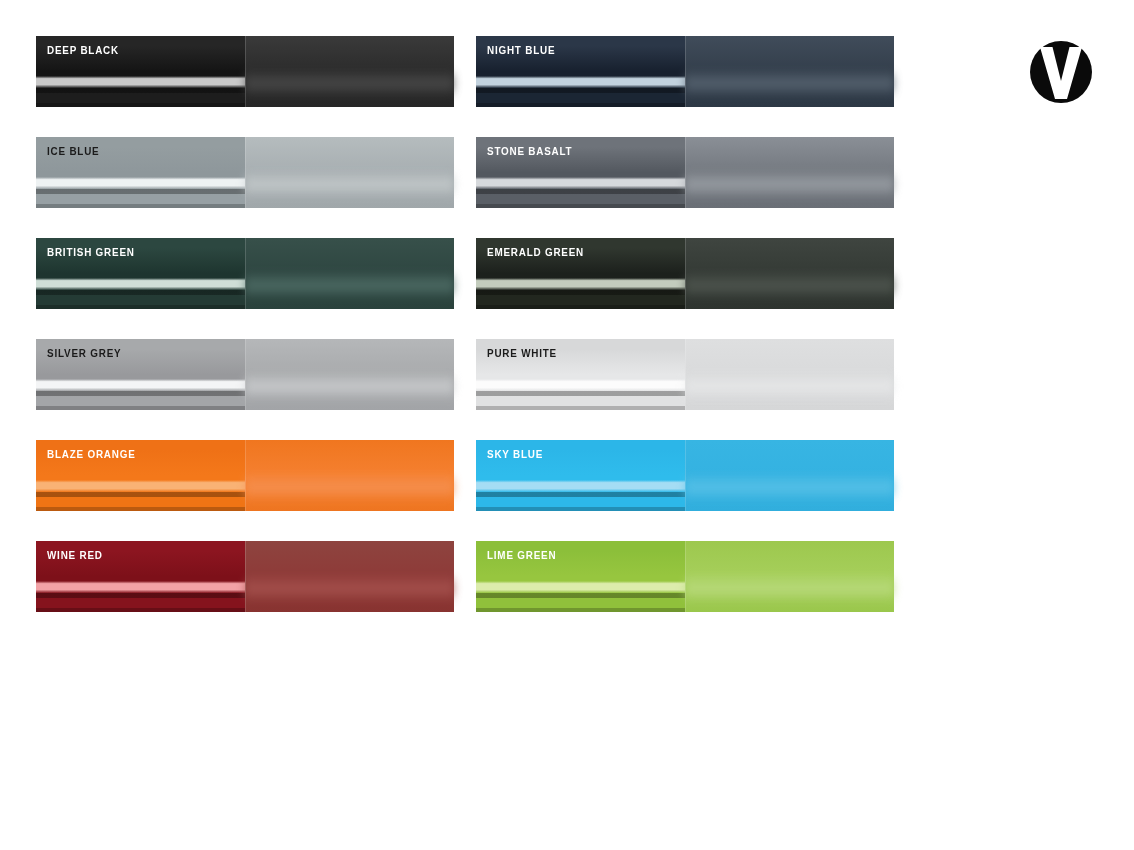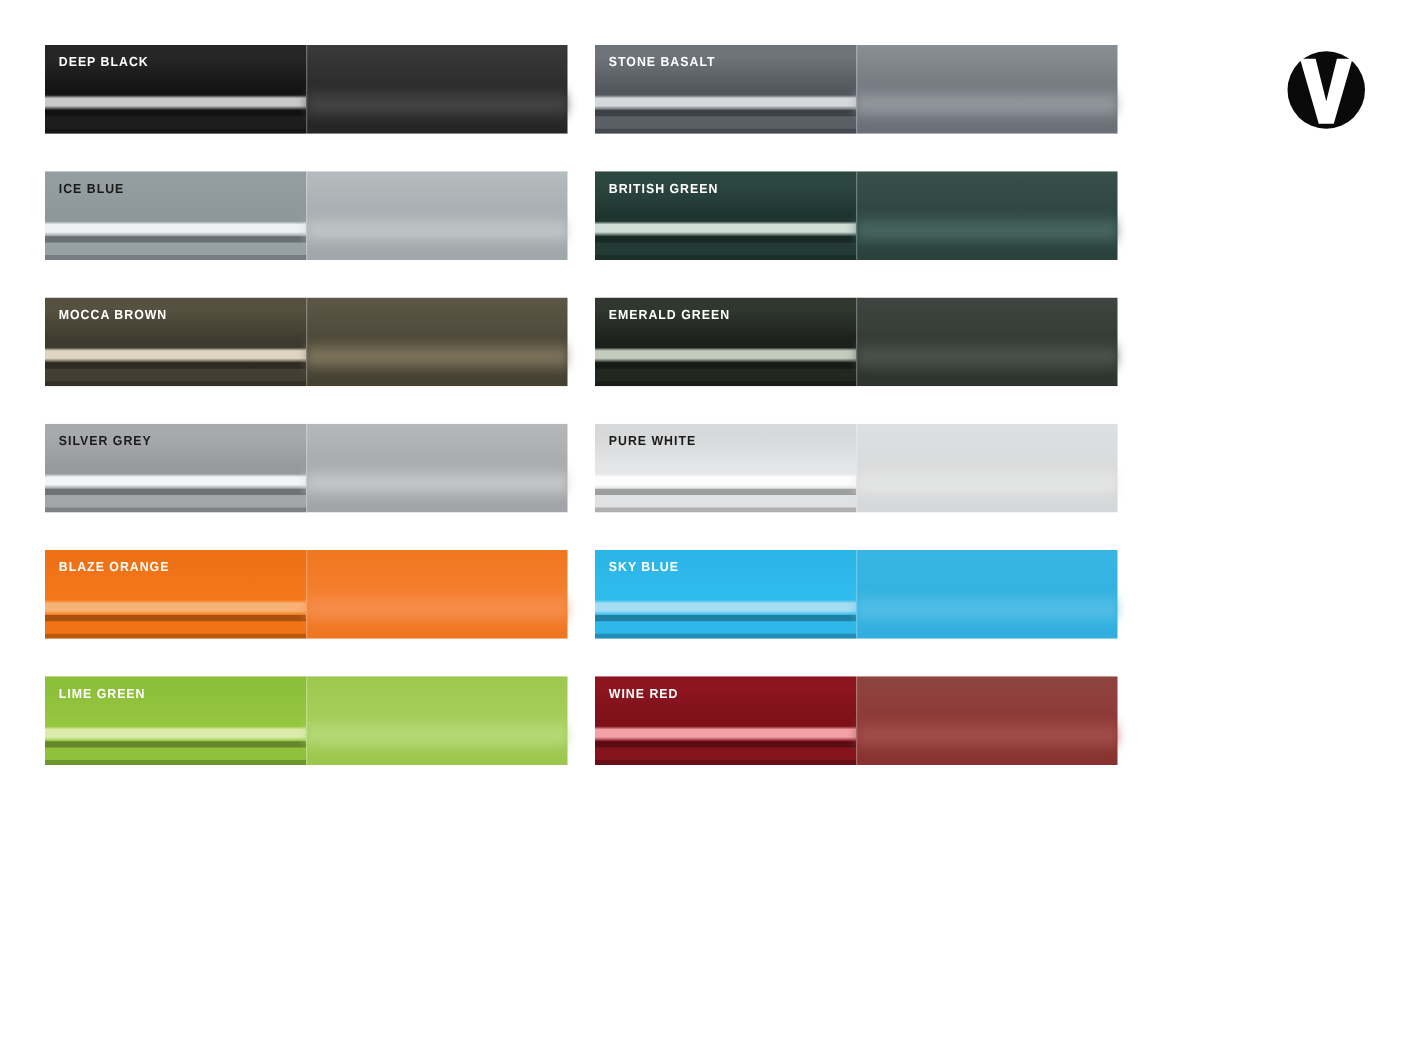--- a/index.html
+++ b/index.html
@@ -145,76 +145,76 @@
       </div>
       <div class="swatch-half half-matte">
         <div class="half-base" style="background: linear-gradient(rgb(58, 58, 58) 0%, rgb(43, 43, 43) 52%, rgb(38, 38, 38) 100%);"></div>
         <div class="spec" style="background: linear-gradient(rgba(255, 255, 255, 0) 0%, rgb(77, 77, 77) 45%, rgb(77, 77, 77) 58%, rgba(255, 255, 255, 0) 100%);"></div>
       </div>
       <div class="seam"></div>
       <div class="swatch-label label-light">DEEP BLACK</div>
     </div>
     <div class="swatch">
       <div class="swatch-half half-gloss">
+        <div class="half-base" style="background: linear-gradient(rgb(43, 55, 72) 0%, rgb(43, 55, 72) 14%, rgb(23, 32, 46) 50%, rgb(23, 32, 46) 56%, rgb(27, 38, 52) 82%, rgb(27, 38, 52) 100%);"></div>
+        <div class="spec" style="background: linear-gradient(rgba(255, 255, 255, 0) 0%, rgb(194, 210, 222) 22%, rgb(194, 210, 222) 72%, rgba(255, 255, 255, 0) 100%);"></div>
+        <div class="underline"></div>
+        <div class="lip"></div>
+      </div>
+      <div class="swatch-half half-matte">
+        <div class="half-base" style="background: linear-gradient(rgb(64, 76, 90) 0%, rgb(51, 62, 75) 52%, rgb(45, 56, 69) 100%);"></div>
+        <div class="spec" style="background: linear-gradient(rgba(255, 255, 255, 0) 0%, rgb(91, 104, 117) 45%, rgb(91, 104, 117) 58%, rgba(255, 255, 255, 0) 100%);"></div>
+      </div>
+      <div class="seam"></div>
+      <div class="swatch-label label-light">NIGHT BLUE</div>
+    </div>
+    <div class="swatch">
+      <div class="swatch-half half-gloss">
+        <div class="half-base" style="background: linear-gradient(rgb(148, 157, 160) 0%, rgb(148, 157, 160) 14%, rgb(142, 151, 155) 50%, rgb(142, 151, 155) 56%, rgb(151, 160, 164) 82%, rgb(151, 160, 164) 100%);"></div>
+        <div class="spec" style="background: linear-gradient(rgba(255, 255, 255, 0) 0%, rgb(238, 242, 243) 22%, rgb(238, 242, 243) 72%, rgba(255, 255, 255, 0) 100%);"></div>
+        <div class="underline"></div>
+        <div class="lip"></div>
+      </div>
+      <div class="swatch-half half-matte">
+        <div class="half-base" style="background: linear-gradient(rgb(181, 188, 190) 0%, rgb(167, 174, 177) 52%, rgb(160, 167, 170) 100%);"></div>
+        <div class="spec" style="background: linear-gradient(rgba(255, 255, 255, 0) 0%, rgb(198, 204, 205) 45%, rgb(198, 204, 205) 58%, rgba(255, 255, 255, 0) 100%);"></div>
+      </div>
+      <div class="seam"></div>
+      <div class="swatch-label label-dark">ICE BLUE</div>
+    </div>
+    <div class="swatch">
+      <div class="swatch-half half-gloss">
         <div class="half-base" style="background: linear-gradient(rgb(110, 115, 122) 0%, rgb(110, 115, 122) 14%, rgb(83, 88, 95) 50%, rgb(83, 88, 95) 56%, rgb(90, 95, 102) 82%, rgb(90, 95, 102) 100%);"></div>
         <div class="spec" style="background: linear-gradient(rgba(255, 255, 255, 0) 0%, rgb(214, 217, 220) 22%, rgb(214, 217, 220) 72%, rgba(255, 255, 255, 0) 100%);"></div>
         <div class="underline"></div>
         <div class="lip"></div>
       </div>
       <div class="swatch-half half-matte">
         <div class="half-base" style="background: linear-gradient(rgb(138, 143, 150) 0%, rgb(115, 120, 127) 52%, rgb(106, 111, 118) 100%);"></div>
         <div class="spec" style="background: linear-gradient(rgba(255, 255, 255, 0) 0%, rgb(158, 163, 169) 45%, rgb(158, 163, 169) 58%, rgba(255, 255, 255, 0) 100%);"></div>
       </div>
       <div class="seam"></div>
       <div class="swatch-label label-light">STONE BASALT</div>
     </div>
     <div class="swatch">
       <div class="swatch-half half-gloss">
-        <div class="half-base" style="background: linear-gradient(rgb(148, 157, 160) 0%, rgb(148, 157, 160) 14%, rgb(142, 151, 155) 50%, rgb(142, 151, 155) 56%, rgb(151, 160, 164) 82%, rgb(151, 160, 164) 100%);"></div>
-        <div class="spec" style="background: linear-gradient(rgba(255, 255, 255, 0) 0%, rgb(238, 242, 243) 22%, rgb(238, 242, 243) 72%, rgba(255, 255, 255, 0) 100%);"></div>
-        <div class="underline"></div>
-        <div class="lip"></div>
-      </div>
-      <div class="swatch-half half-matte">
-        <div class="half-base" style="background: linear-gradient(rgb(181, 188, 190) 0%, rgb(167, 174, 177) 52%, rgb(160, 167, 170) 100%);"></div>
-        <div class="spec" style="background: linear-gradient(rgba(255, 255, 255, 0) 0%, rgb(198, 204, 205) 45%, rgb(198, 204, 205) 58%, rgba(255, 255, 255, 0) 100%);"></div>
-      </div>
-      <div class="seam"></div>
-      <div class="swatch-label label-dark">ICE BLUE</div>
-    </div>
-    <div class="swatch">
-      <div class="swatch-half half-gloss">
         <div class="half-base" style="background: linear-gradient(rgb(44, 71, 64) 0%, rgb(44, 71, 64) 14%, rgb(30, 53, 47) 50%, rgb(30, 53, 47) 56%, rgb(36, 59, 53) 82%, rgb(36, 59, 53) 100%);"></div>
         <div class="spec" style="background: linear-gradient(rgba(255, 255, 255, 0) 0%, rgb(207, 222, 215) 22%, rgb(207, 222, 215) 72%, rgba(255, 255, 255, 0) 100%);"></div>
         <div class="underline"></div>
         <div class="lip"></div>
       </div>
       <div class="swatch-half half-matte">
         <div class="half-base" style="background: linear-gradient(rgb(55, 80, 74) 0%, rgb(46, 70, 65) 52%, rgb(42, 66, 60) 100%);"></div>
         <div class="spec" style="background: linear-gradient(rgba(255, 255, 255, 0) 0%, rgb(82, 113, 106) 45%, rgb(82, 113, 106) 58%, rgba(255, 255, 255, 0) 100%);"></div>
       </div>
       <div class="seam"></div>
       <div class="swatch-label label-light">BRITISH GREEN</div>
     </div>
     <div class="swatch">
       <div class="swatch-half half-gloss">
-        <div class="half-base" style="background: linear-gradient(rgb(85, 80, 63) 0%, rgb(85, 80, 63) 14%, rgb(61, 58, 46) 50%, rgb(61, 58, 46) 56%, rgb(68, 63, 51) 82%, rgb(68, 63, 51) 100%);"></div>
-        <div class="spec" style="background: linear-gradient(rgba(255, 255, 255, 0) 0%, rgb(222, 214, 194) 22%, rgb(222, 214, 194) 72%, rgba(255, 255, 255, 0) 100%);"></div>
-        <div class="underline"></div>
-        <div class="lip"></div>
-      </div>
-      <div class="swatch-half half-matte">
-        <div class="half-base" style="background: linear-gradient(rgb(92, 87, 70) 0%, rgb(76, 71, 56) 52%, rgb(69, 64, 49) 100%);"></div>
-        <div class="spec" style="background: linear-gradient(rgba(255, 255, 255, 0) 0%, rgb(141, 131, 104) 45%, rgb(141, 131, 104) 58%, rgba(255, 255, 255, 0) 100%);"></div>
-      </div>
-      <div class="seam"></div>
-      <div class="swatch-label label-light">MOCCA BROWN</div>
-    </div>
-    <div class="swatch">
-      <div class="swatch-half half-gloss">
         <div class="half-base" style="background: linear-gradient(rgb(48, 55, 47) 0%, rgb(48, 55, 47) 14%, rgb(28, 32, 28) 50%, rgb(28, 32, 28) 56%, rgb(34, 39, 31) 82%, rgb(34, 39, 31) 100%);"></div>
         <div class="spec" style="background: linear-gradient(rgba(255, 255, 255, 0) 0%, rgb(195, 204, 189) 22%, rgb(195, 204, 189) 72%, rgba(255, 255, 255, 0) 100%);"></div>
         <div class="underline"></div>
         <div class="lip"></div>
       </div>
       <div class="swatch-half half-matte">
         <div class="half-base" style="background: linear-gradient(rgb(63, 69, 64) 0%, rgb(52, 58, 53) 52%, rgb(46, 52, 47) 100%);"></div>
         <div class="spec" style="background: linear-gradient(rgba(255, 255, 255, 0) 0%, rgb(83, 90, 83) 45%, rgb(83, 90, 83) 58%, rgba(255, 255, 255, 0) 100%);"></div>
       </div>
       <div class="seam"></div>
@@ -271,39 +271,39 @@
       </div>
       <div class="swatch-half half-matte">
         <div class="half-base" style="background: linear-gradient(rgb(55, 181, 227) 0%, rgb(52, 178, 225) 52%, rgb(49, 174, 221) 100%);"></div>
         <div class="spec" style="background: linear-gradient(rgba(255, 255, 255, 0) 0%, rgb(92, 195, 232) 45%, rgb(92, 195, 232) 58%, rgba(255, 255, 255, 0) 100%);"></div>
       </div>
       <div class="seam"></div>
       <div class="swatch-label label-light">SKY BLUE</div>
     </div>
     <div class="swatch">
       <div class="swatch-half half-gloss">
+        <div class="half-base" style="background: linear-gradient(rgb(140, 21, 32) 0%, rgb(140, 21, 32) 14%, rgb(125, 16, 25) 50%, rgb(125, 16, 25) 56%, rgb(133, 19, 29) 82%, rgb(133, 19, 29) 100%);"></div>
+        <div class="spec" style="background: linear-gradient(rgba(255, 255, 255, 0) 0%, rgb(242, 162, 166) 22%, rgb(242, 162, 166) 72%, rgba(255, 255, 255, 0) 100%);"></div>
+        <div class="underline"></div>
+        <div class="lip"></div>
+      </div>
+      <div class="swatch-half half-matte">
+        <div class="half-base" style="background: linear-gradient(rgb(142, 68, 63) 0%, rgb(142, 58, 56) 52%, rgb(136, 51, 48) 100%);"></div>
+        <div class="spec" style="background: linear-gradient(rgba(255, 255, 255, 0) 0%, rgb(168, 84, 80) 45%, rgb(168, 84, 80) 58%, rgba(255, 255, 255, 0) 100%);"></div>
+      </div>
+      <div class="seam"></div>
+      <div class="swatch-label label-light">WINE RED</div>
+    </div>
+    <div class="swatch">
+      <div class="swatch-half half-gloss">
         <div class="half-base" style="background: linear-gradient(rgb(140, 191, 58) 0%, rgb(140, 191, 58) 14%, rgb(151, 198, 63) 50%, rgb(151, 198, 63) 56%, rgb(144, 193, 59) 82%, rgb(144, 193, 59) 100%);"></div>
         <div class="spec" style="background: linear-gradient(rgba(255, 255, 255, 0) 0%, rgb(220, 236, 172) 22%, rgb(220, 236, 172) 72%, rgba(255, 255, 255, 0) 100%);"></div>
         <div class="underline"></div>
         <div class="lip"></div>
       </div>
       <div class="swatch-half half-matte">
         <div class="half-base" style="background: linear-gradient(rgb(157, 200, 78) 0%, rgb(166, 207, 91) 52%, rgb(154, 199, 76) 100%);"></div>
         <div class="spec" style="background: linear-gradient(rgba(255, 255, 255, 0) 0%, rgb(188, 220, 129) 45%, rgb(188, 220, 129) 58%, rgba(255, 255, 255, 0) 100%);"></div>
       </div>
       <div class="seam"></div>
       <div class="swatch-label label-light">LIME GREEN</div>
     </div>
-    <div class="swatch">
-      <div class="swatch-half half-gloss">
-        <div class="half-base" style="background: linear-gradient(rgb(140, 21, 32) 0%, rgb(140, 21, 32) 14%, rgb(125, 16, 25) 50%, rgb(125, 16, 25) 56%, rgb(133, 19, 29) 82%, rgb(133, 19, 29) 100%);"></div>
-        <div class="spec" style="background: linear-gradient(rgba(255, 255, 255, 0) 0%, rgb(242, 162, 166) 22%, rgb(242, 162, 166) 72%, rgba(255, 255, 255, 0) 100%);"></div>
-        <div class="underline"></div>
-        <div class="lip"></div>
-      </div>
-      <div class="swatch-half half-matte">
-        <div class="half-base" style="background: linear-gradient(rgb(142, 68, 63) 0%, rgb(142, 58, 56) 52%, rgb(136, 51, 48) 100%);"></div>
-        <div class="spec" style="background: linear-gradient(rgba(255, 255, 255, 0) 0%, rgb(168, 84, 80) 45%, rgb(168, 84, 80) 58%, rgba(255, 255, 255, 0) 100%);"></div>
-      </div>
-      <div class="seam"></div>
-      <div class="swatch-label label-light">WINE RED</div>
-    </div>
   </div>
 
 </body></html>

